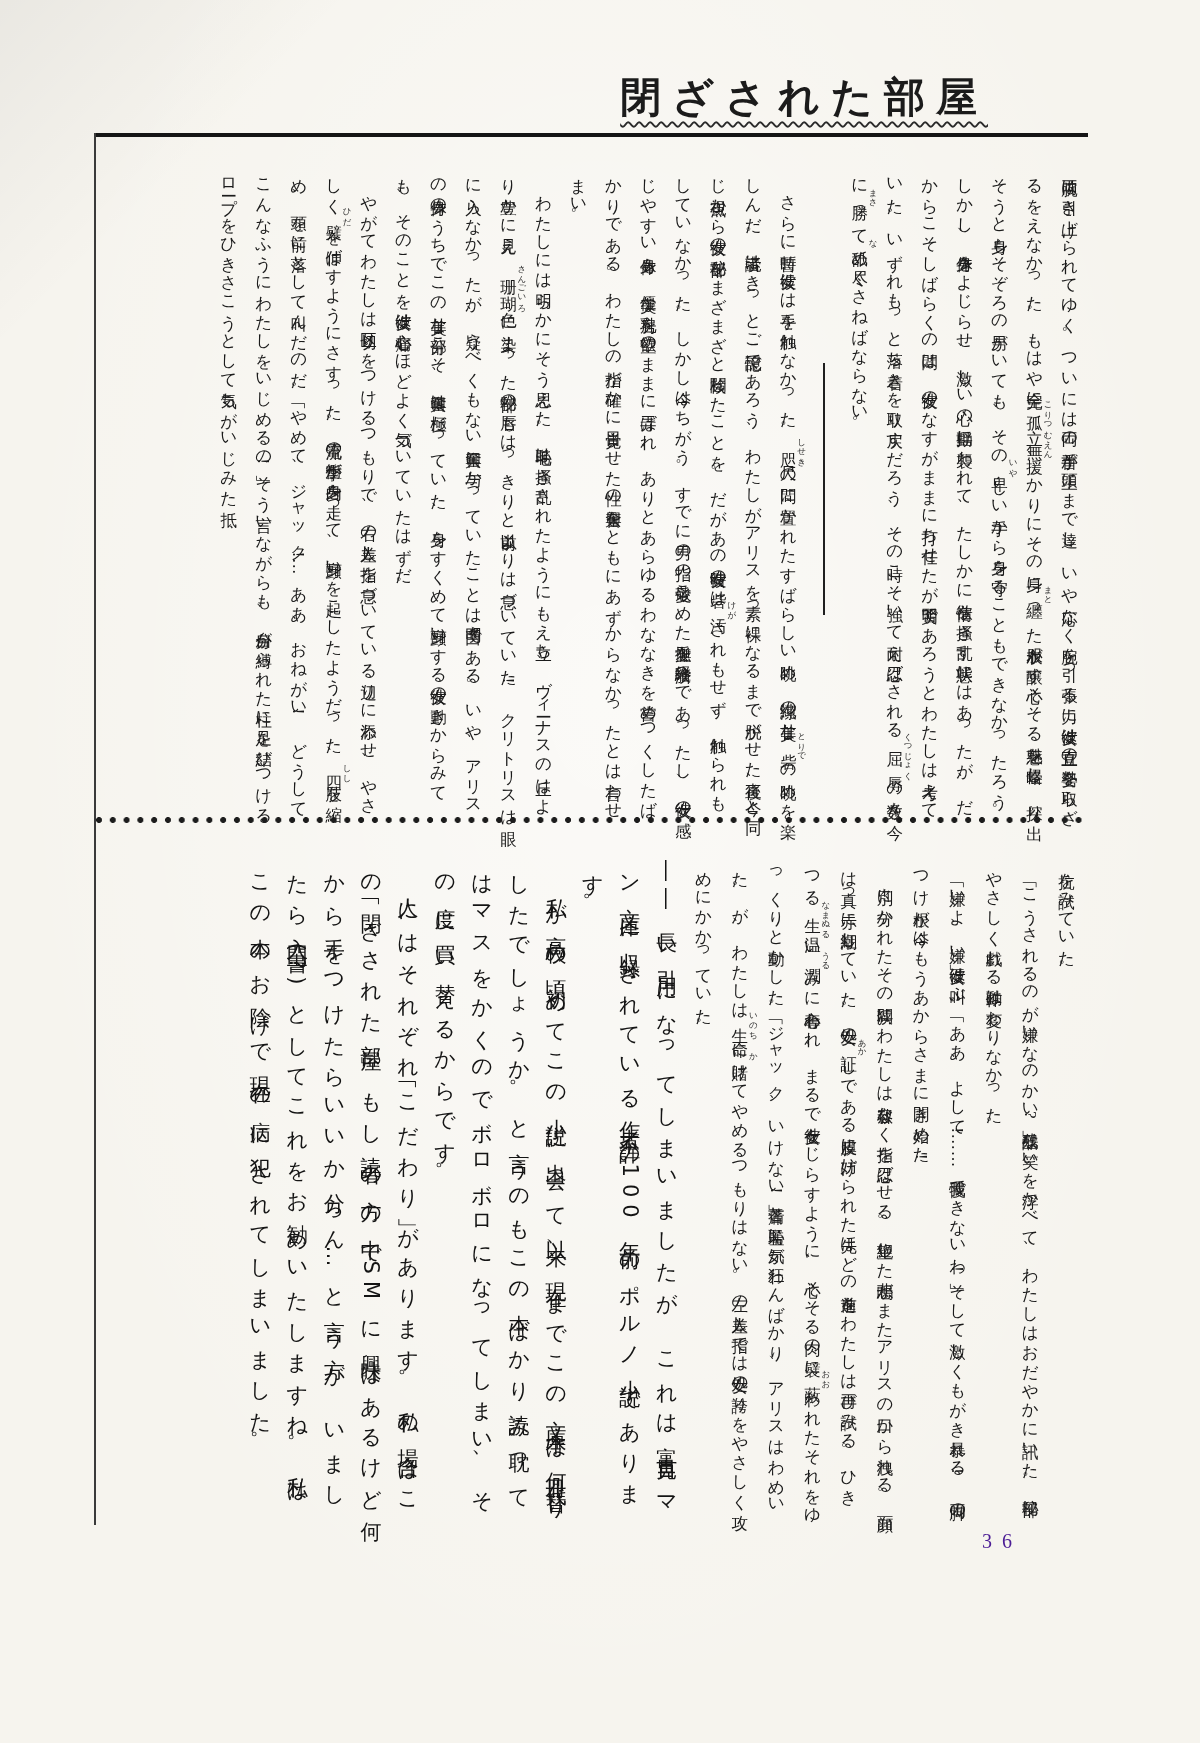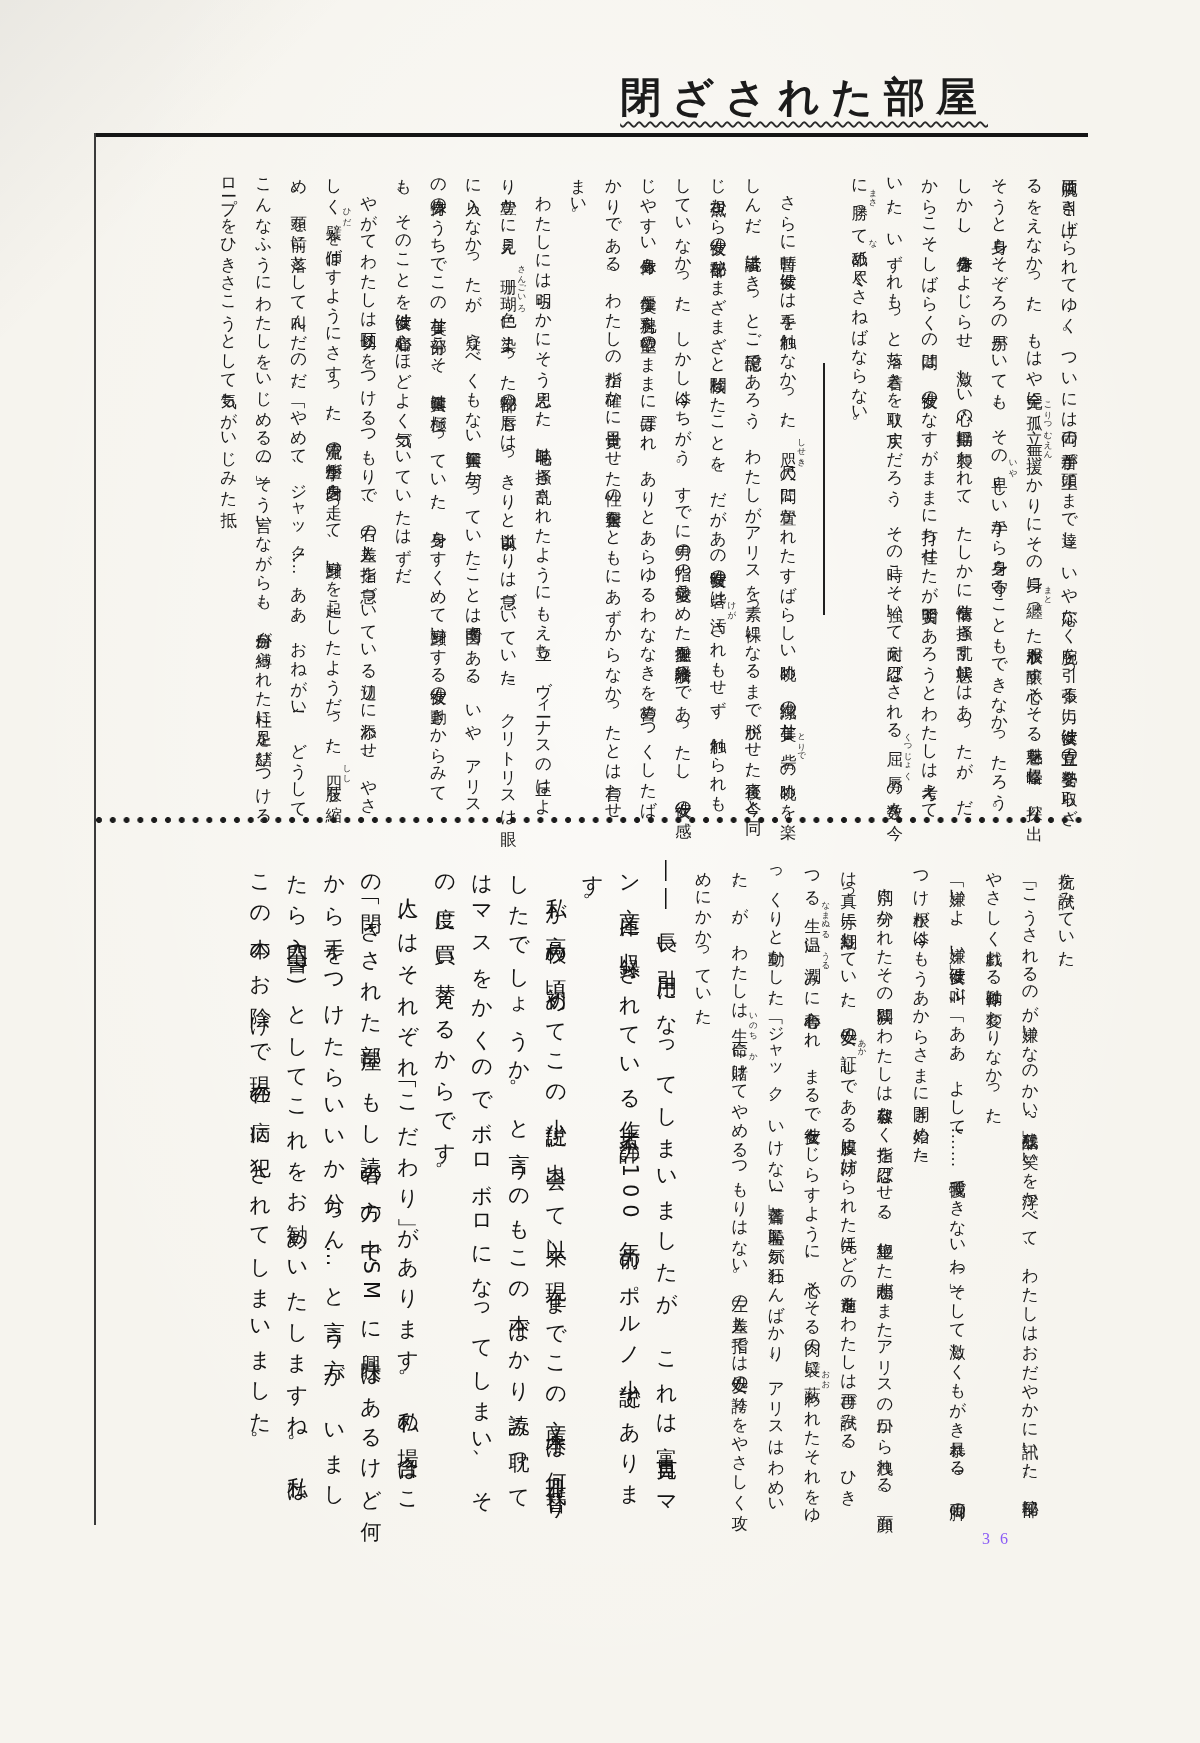--- a/index.html
+++ b/index.html
@@ -38,21 +38,21 @@
   .para.indent{text-indent:1em;}
   .vrule{width:2px;height:252px;background:#1f1f1f;margin:196px 16px 0 16px;}
   ruby rt{font-size:8.5px;letter-spacing:0;color:#2a2a2a;}
   .dots{
     position:absolute;top:816px;left:95px;width:994px;height:8px;
     background-image:radial-gradient(circle at 4px 4px,#1c1c1c 2.7px,rgba(0,0,0,0) 3.2px);
     background-size:13.8px 8px;background-repeat:repeat-x;
   }
   .page-number{
     position:absolute;top:1530px;left:982px;
-    font-size:16px;letter-spacing:10px;color:#8b5cf6;
+    font-size:20px;letter-spacing:10px;color:#4c1d95;
     font-family:"Liberation Serif","DejaVu Serif",serif;
   }
 </style>
 </head>
 <body>
 
 <div>
 
   <h1 class="page-title">閉ざされた部屋</h1>
 

